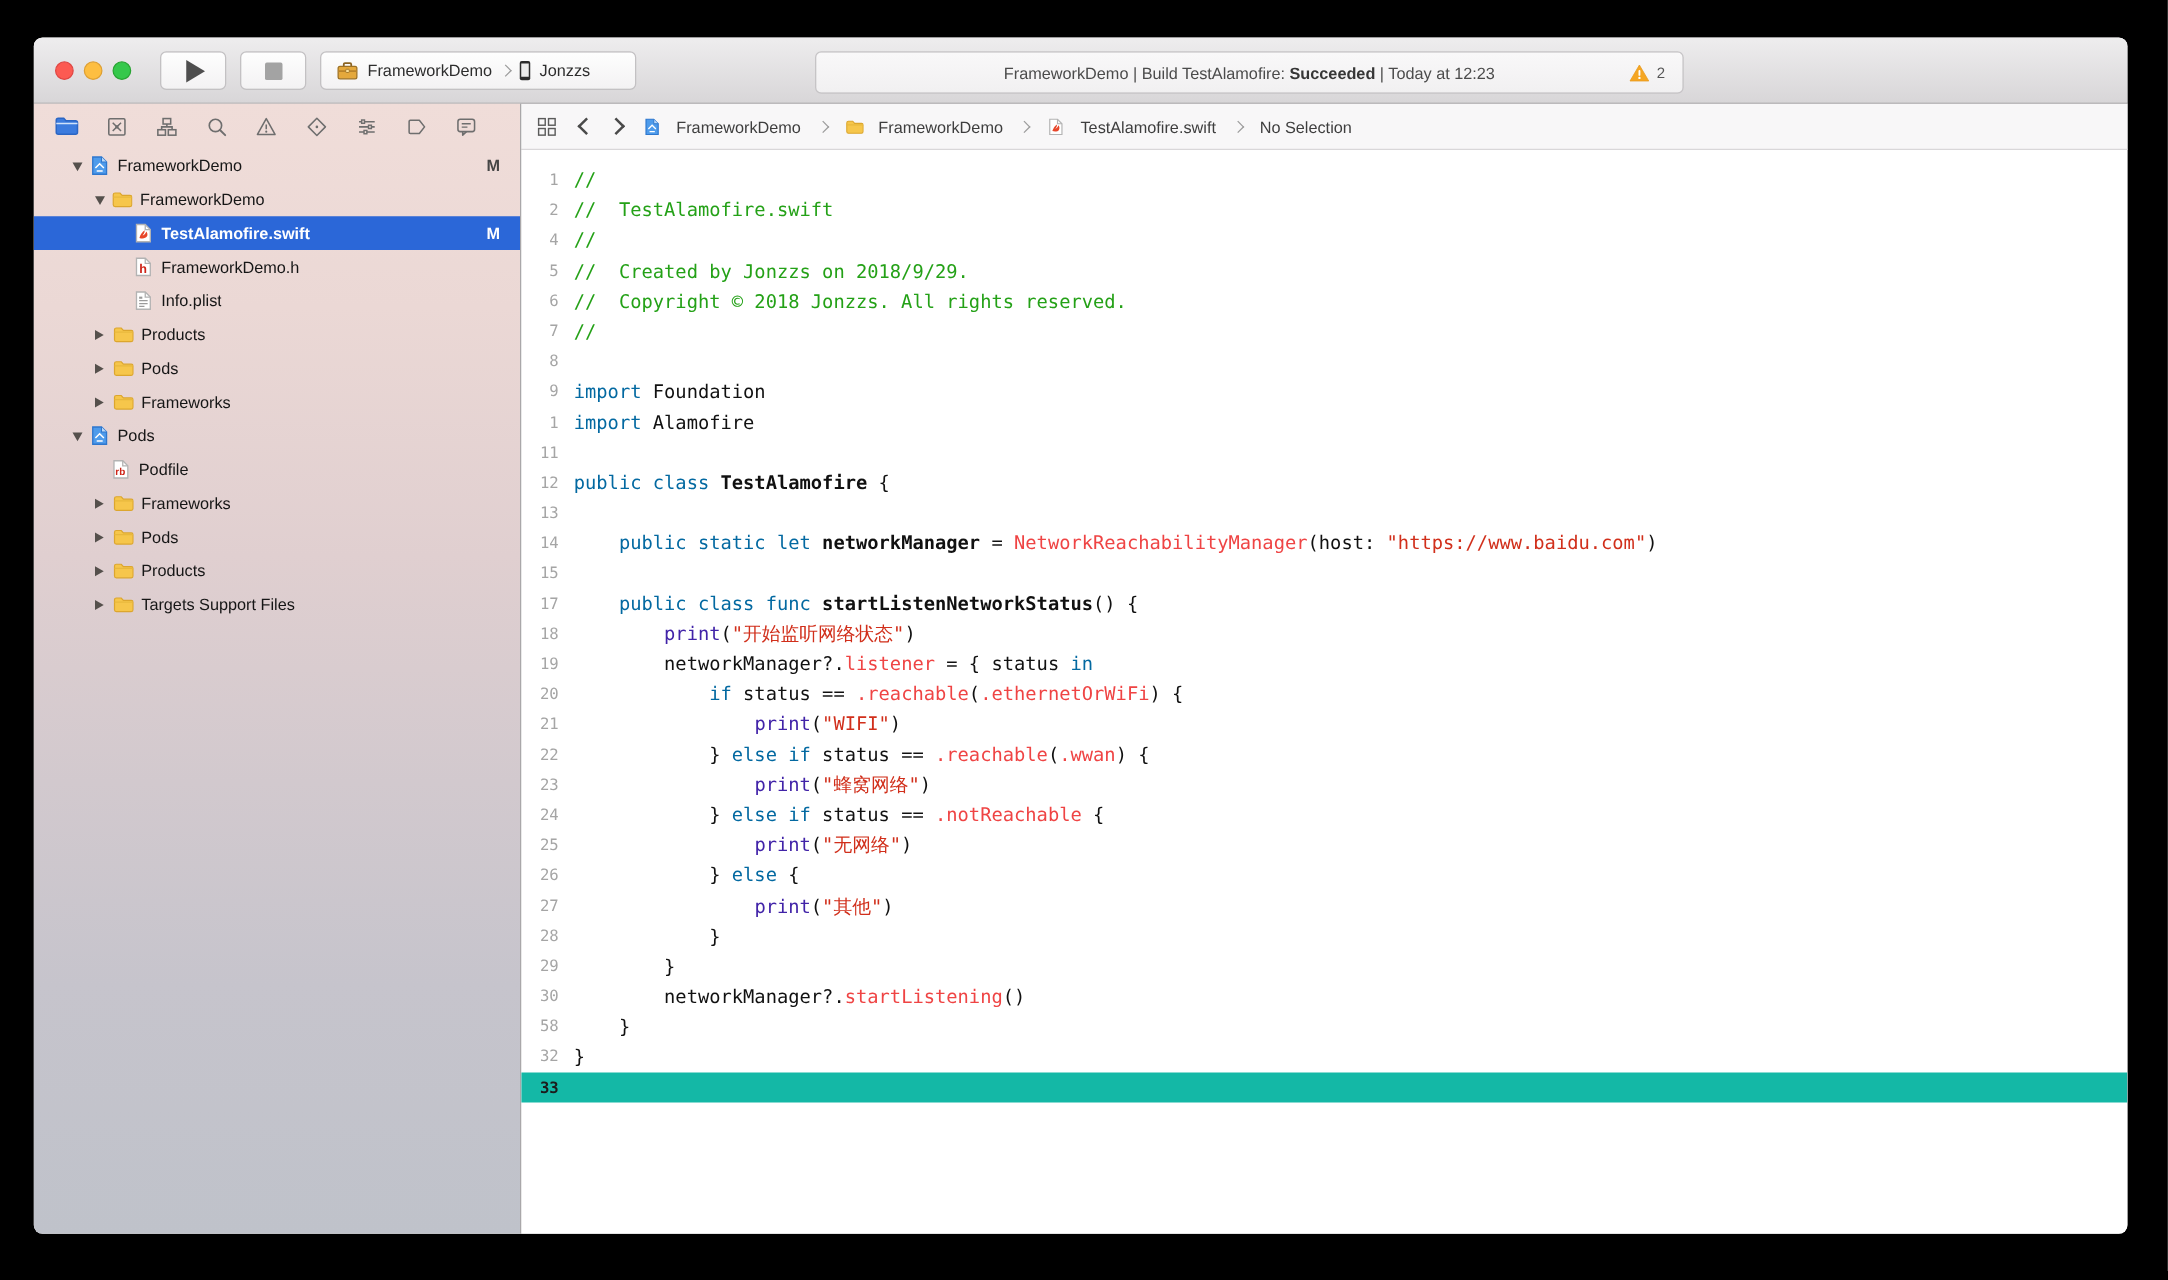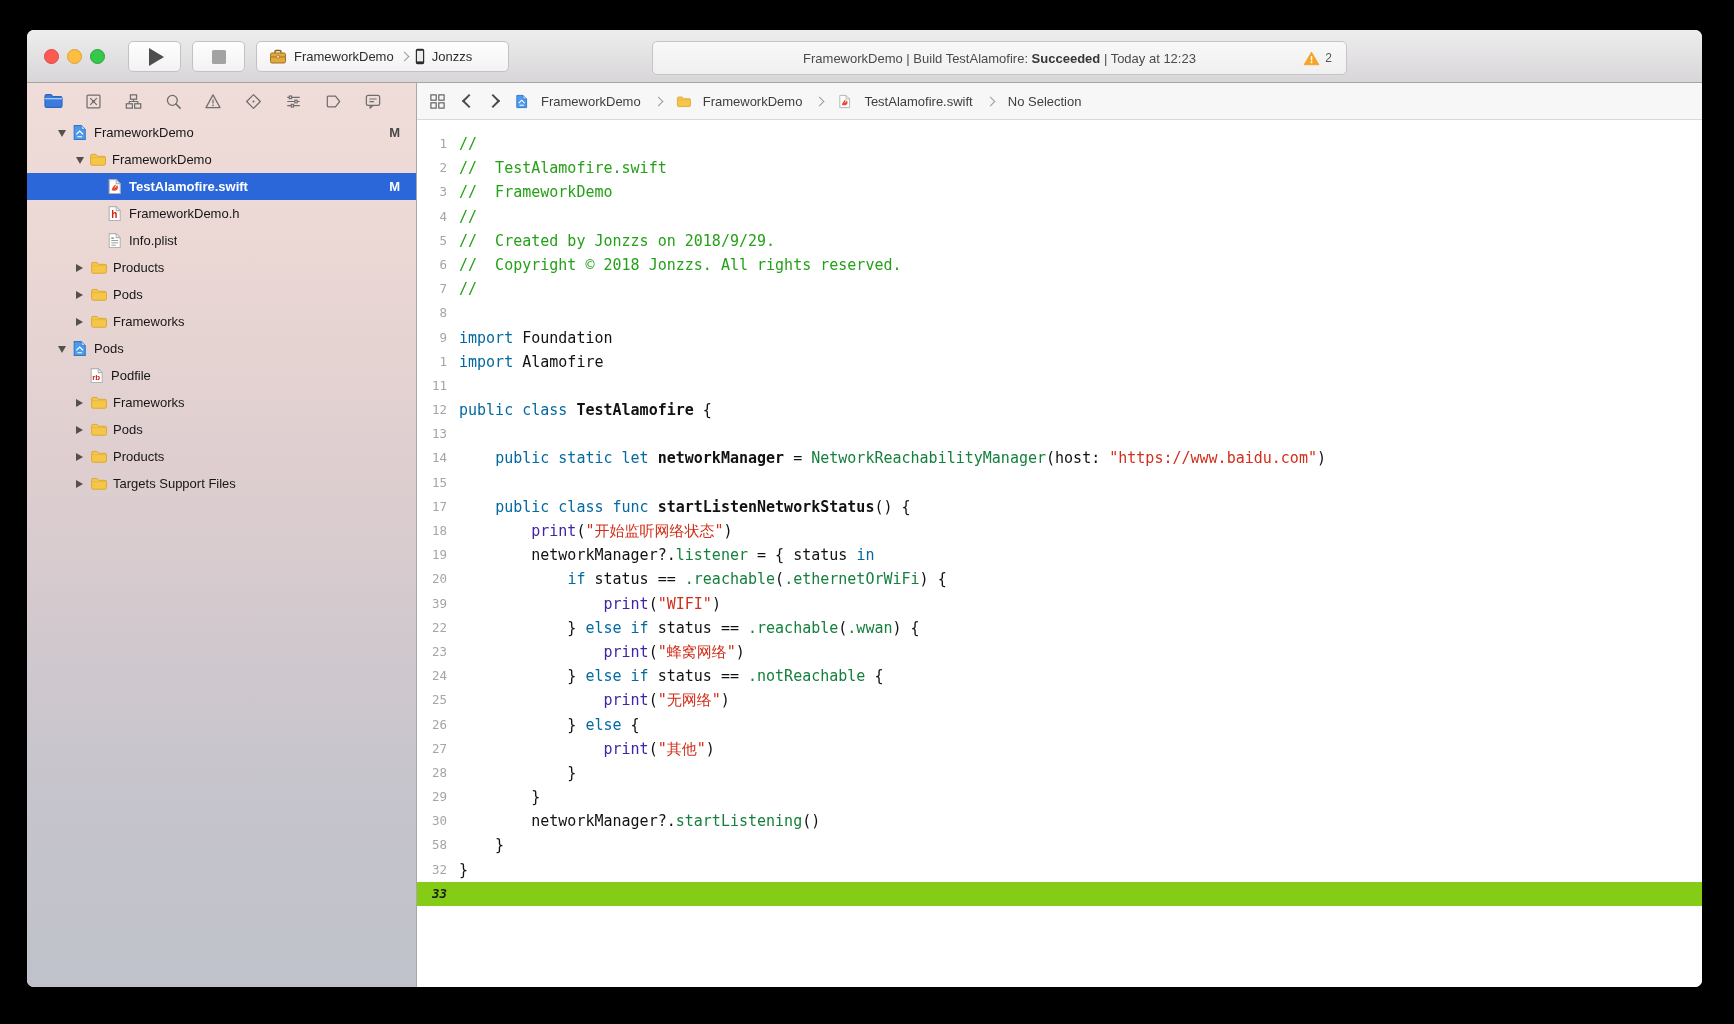--- a/index.html
+++ b/index.html
@@ -57,30 +57,30 @@
            display:flex;align-items:center;padding:0 12px;font-size:13px;color:#3E3E3E;gap:8px;}
   .nav-chev{display:inline-block;width:8px;height:8px;border-top:2px solid #4A4A4A;border-right:2px solid #4A4A4A;}
   .nav-chev.back{transform:rotate(-135deg);margin-left:10px;}
   .nav-chev.fwd{transform:rotate(45deg);margin-left:6px;margin-right:8px;}
   .crumb{display:flex;align-items:center;gap:6px;}
   .crumb .sep{margin:0 8px;}
 
   .codewrap{flex:1;overflow:hidden;position:relative;padding-top:12px;}
   .code-row{position:relative;height:24.2px;line-height:24.2px;white-space:pre;
             font-family:"DejaVu Sans Mono","Liberation Mono",monospace;font-size:15px;}
-  .code-row.current{background:#84cc16;font-style:italic;}
+  .code-row.current{background:#14b8a6;}
   .gut{display:inline-block;width:30px;text-align:right;font-size:12.5px;color:#A5A5A5;vertical-align:top;}
   .code-row.current .gut{color:#1c1c1c;font-weight:bold;}
   .codeline{display:inline-block;margin-left:12px;color:#111;}
   .changebar{position:absolute;left:2px;top:2px;width:7px;height:20px;border-radius:3.5px;background:#4D96F2;}
   .seg.c{color:#24A117;}
   .seg.k{color:#0369a1;}
   .seg.s{color:#D12F1B;}
   .seg.f{color:#4123A8;}
-  .seg.t{color:#15803d;}
+  .seg.t{color:#ef4444;}
   .seg.p{color:#111;}
   .seg.b{color:#111;font-weight:bold;}
 </style>
 </head>
 <body>
 
 <div class="stage">
   <div class="window">
 
     <div class="toolbar">
@@ -402,38 +402,37 @@
               </span>
               <span class="chev sep"></span>
               <span class="crumb">
                 <span>No Selection</span>
               </span>
             </span>
         </div>
         <div class="codewrap" id="code">
             <div class="code-row"><span class="gut">1</span><span class="codeline"><span class="seg c">//</span></span></div>
             <div class="code-row"><span class="gut">2</span><span class="codeline"><span class="seg c">//  TestAlamofire.swift</span></span></div>
-            <div class="code-row"><span class="gut">3</span><span class="codeline"><span class="seg c">//  FrameworkDemo</span></span></div>
             <div class="code-row"><span class="gut">4</span><span class="codeline"><span class="seg c">//</span></span></div>
             <div class="code-row"><span class="gut">5</span><span class="codeline"><span class="seg c">//  Created by Jonzzs on 2018/9/29.</span></span></div>
             <div class="code-row"><span class="gut">6</span><span class="codeline"><span class="seg c">//  Copyright © 2018 Jonzzs. All rights reserved.</span></span></div>
             <div class="code-row"><span class="gut">7</span><span class="codeline"><span class="seg c">//</span></span></div>
             <div class="code-row"><span class="gut">8</span><span class="codeline"></span></div>
             <div class="code-row"><span class="gut">9</span><span class="codeline"><span class="seg k">import</span><span class="seg p"> Foundation</span></span></div>
             <div class="code-row"><span class="gut">1</span><span class="codeline"><span class="seg k">import</span><span class="seg p"> Alamofire</span></span></div>
             <div class="code-row"><span class="gut">11</span><span class="codeline"></span></div>
             <div class="code-row"><span class="gut">12</span><span class="codeline"><span class="seg k">public</span><span class="seg p"> </span><span class="seg k">class</span><span class="seg p"> </span><span class="seg b">TestAlamofire</span><span class="seg p"> {</span></span></div>
             <div class="code-row"><span class="gut">13</span><span class="codeline"></span></div>
             <div class="code-row"><span class="gut">14</span><span class="codeline"><span class="seg p">    </span><span class="seg k">public</span><span class="seg p"> </span><span class="seg k">static</span><span class="seg p"> </span><span class="seg k">let</span><span class="seg p"> </span><span class="seg b">networkManager</span><span class="seg p"> = </span><span class="seg t">NetworkReachabilityManager</span><span class="seg p">(host: </span><span class="seg s">"https://www.baidu.com"</span><span class="seg p">)</span></span></div>
             <div class="code-row"><span class="gut">15</span><span class="codeline"></span></div>
             <div class="code-row"><span class="gut">17</span><span class="codeline"><span class="seg p">    </span><span class="seg k">public</span><span class="seg p"> </span><span class="seg k">class</span><span class="seg p"> </span><span class="seg k">func</span><span class="seg p"> </span><span class="seg b">startListenNetworkStatus</span><span class="seg p">() {</span></span></div>
             <div class="code-row"><span class="gut">18</span><span class="codeline"><span class="seg p">        </span><span class="seg f">print</span><span class="seg p">(</span><span class="seg s">"开始监听网络状态"</span><span class="seg p">)</span></span></div>
             <div class="code-row"><span class="gut">19</span><span class="codeline"><span class="seg p">        networkManager?.</span><span class="seg t">listener</span><span class="seg p"> = { status </span><span class="seg k">in</span></span></div>
             <div class="code-row"><span class="gut">20</span><span class="codeline"><span class="seg p">            </span><span class="seg k">if</span><span class="seg p"> status == </span><span class="seg t">.reachable</span><span class="seg p">(</span><span class="seg t">.ethernetOrWiFi</span><span class="seg p">) {</span></span></div>
-            <div class="code-row"><span class="gut">39</span><span class="codeline"><span class="seg p">                </span><span class="seg f">print</span><span class="seg p">(</span><span class="seg s">"WIFI"</span><span class="seg p">)</span></span></div>
+            <div class="code-row"><span class="gut">21</span><span class="codeline"><span class="seg p">                </span><span class="seg f">print</span><span class="seg p">(</span><span class="seg s">"WIFI"</span><span class="seg p">)</span></span></div>
             <div class="code-row"><span class="gut">22</span><span class="codeline"><span class="seg p">            } </span><span class="seg k">else</span><span class="seg p"> </span><span class="seg k">if</span><span class="seg p"> status == </span><span class="seg t">.reachable</span><span class="seg p">(</span><span class="seg t">.wwan</span><span class="seg p">) {</span></span></div>
             <div class="code-row"><span class="gut">23</span><span class="codeline"><span class="seg p">                </span><span class="seg f">print</span><span class="seg p">(</span><span class="seg s">"蜂窝网络"</span><span class="seg p">)</span></span></div>
             <div class="code-row"><span class="gut">24</span><span class="codeline"><span class="seg p">            } </span><span class="seg k">else</span><span class="seg p"> </span><span class="seg k">if</span><span class="seg p"> status == </span><span class="seg t">.notReachable</span><span class="seg p"> {</span></span></div>
             <div class="code-row"><span class="gut">25</span><span class="codeline"><span class="seg p">                </span><span class="seg f">print</span><span class="seg p">(</span><span class="seg s">"无网络"</span><span class="seg p">)</span></span></div>
             <div class="code-row"><span class="gut">26</span><span class="codeline"><span class="seg p">            } </span><span class="seg k">else</span><span class="seg p"> {</span></span></div>
             <div class="code-row"><span class="gut">27</span><span class="codeline"><span class="seg p">                </span><span class="seg f">print</span><span class="seg p">(</span><span class="seg s">"其他"</span><span class="seg p">)</span></span></div>
             <div class="code-row"><span class="gut">28</span><span class="codeline"><span class="seg p">            }</span></span></div>
             <div class="code-row"><span class="gut">29</span><span class="codeline"><span class="seg p">        }</span></span></div>
             <div class="code-row"><span class="gut">30</span><span class="codeline"><span class="seg p">        networkManager?.</span><span class="seg t">startListening</span><span class="seg p">()</span></span></div>
             <div class="code-row"><span class="gut">58</span><span class="codeline"><span class="seg p">    }</span></span></div>

